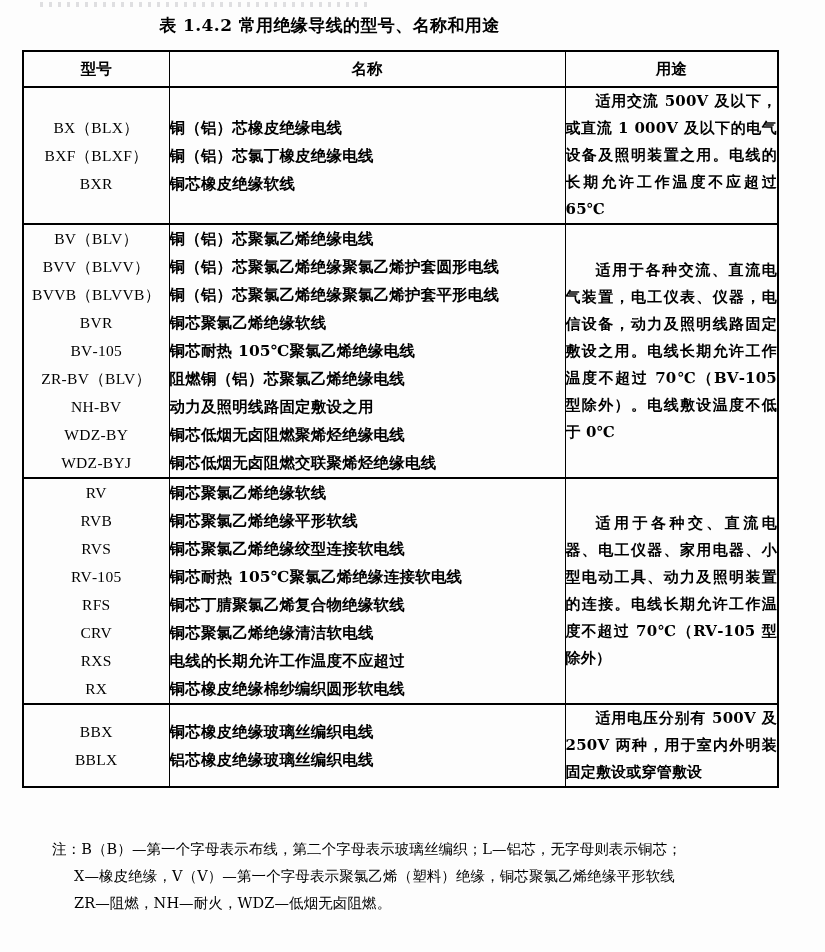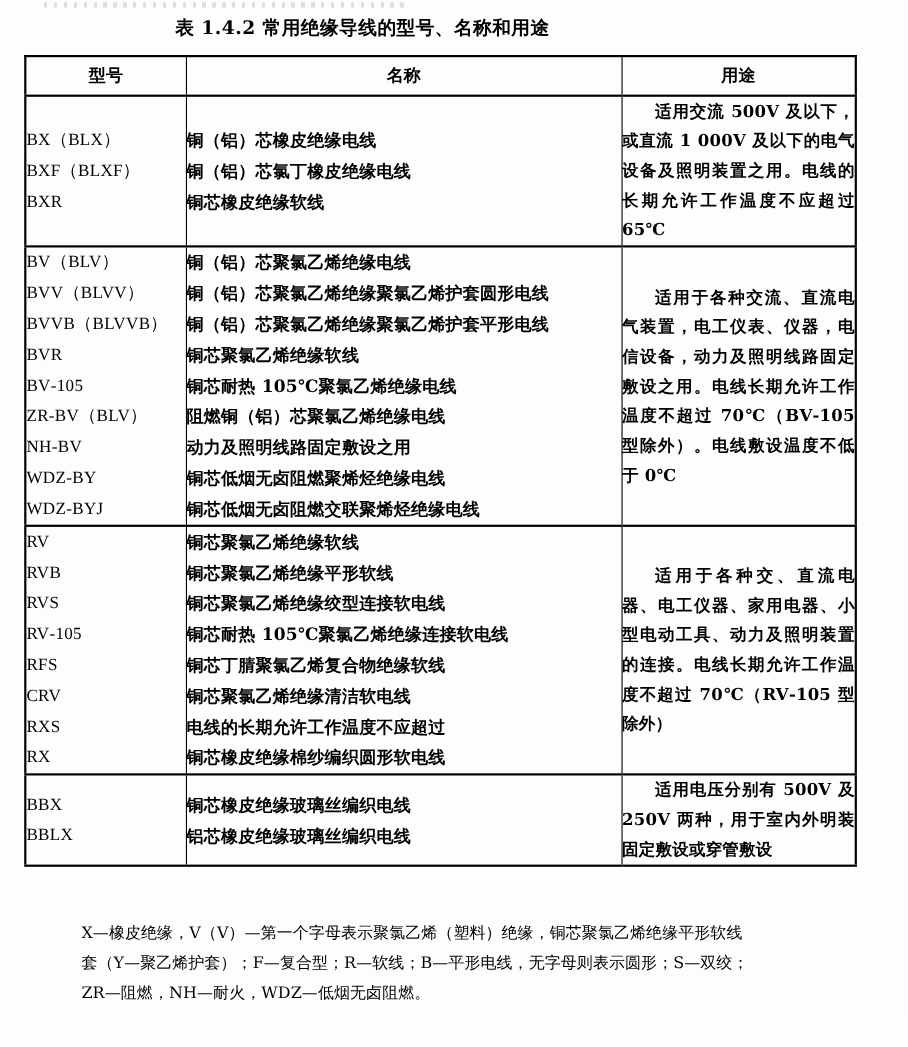--- a/index.html
+++ b/index.html
@@ -74,21 +74,21 @@
     font-weight: bold;
     font-size: 15.5px;
     font-family: "DejaVu Serif", "Liberation Serif", serif;
     border-bottom: 2px solid #000 !important;
     margin-top: 30px;
   }
   tbody td { border-bottom: 2px solid #000 !important; }
   tbody tr:last-child td { border-bottom: 2px solid #000 !important; }
 
   .cell-model, .cell-name, .cell-usage { padding: 9px 0; }
-  .cell-model { text-align: left; }
+  .cell-model { text-align: center; }
   .cell-name  { padding-left: 22px; }
   .cell-usage { padding: 9px 12px 9px 11px; }
 
   .mline {
     font-size: 15.5px;
     line-height: 28px;
     white-space: nowrap;
     font-family: "Liberation Serif", "DejaVu Serif", serif;
     letter-spacing: .3px;
   }
@@ -234,18 +234,18 @@
           <td class="cell-usage">
             <div class="utext">适用电压分别有 500V 及 250V 两种，用于室内外明装固定敷设或穿管敷设</div>
           </td>
         </tr>
 
       </tbody>
     </table>
   </div>
 
   <div class="notes">
+    <span class="nl nl-first">注：B（B）—第一个字母表示布线，第二个字母表示玻璃丝编织；L—铝芯，无字母则表示铜芯；</span>
     <span class="nl nl-rest">X—橡皮绝缘，V（V）—第一个字母表示聚氯乙烯（塑料）绝缘，铜芯聚氯乙烯绝缘平形软线</span>
-    <span class="nl nl-rest">套（Y—聚乙烯护套）；F—复合型；R—软线；B—平形电线，无字母则表示圆形；S—双绞；</span>
     <span class="nl nl-rest">ZR—阻燃，NH—耐火，WDZ—低烟无卤阻燃。</span>
   </div>
 
 </div>
 
 </body></html>

